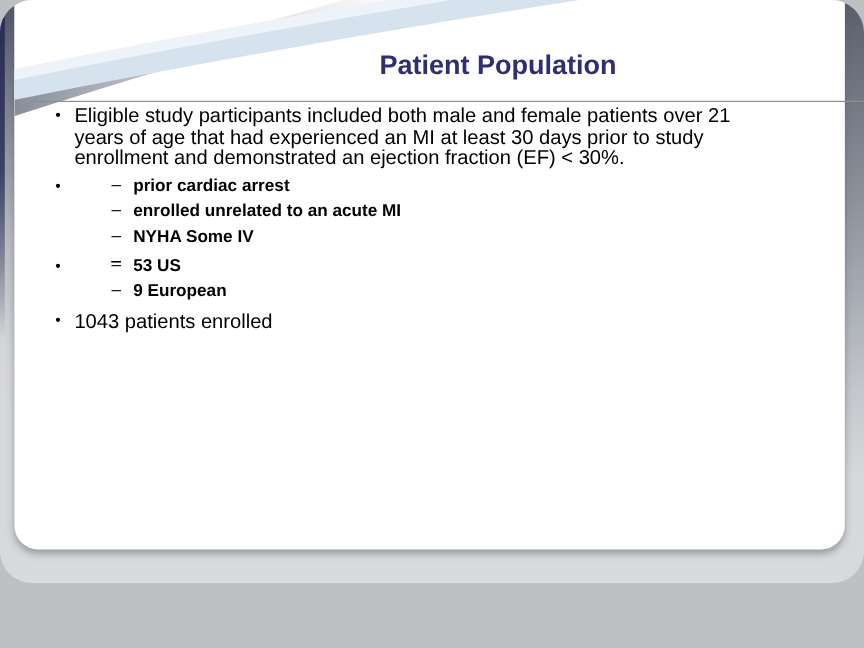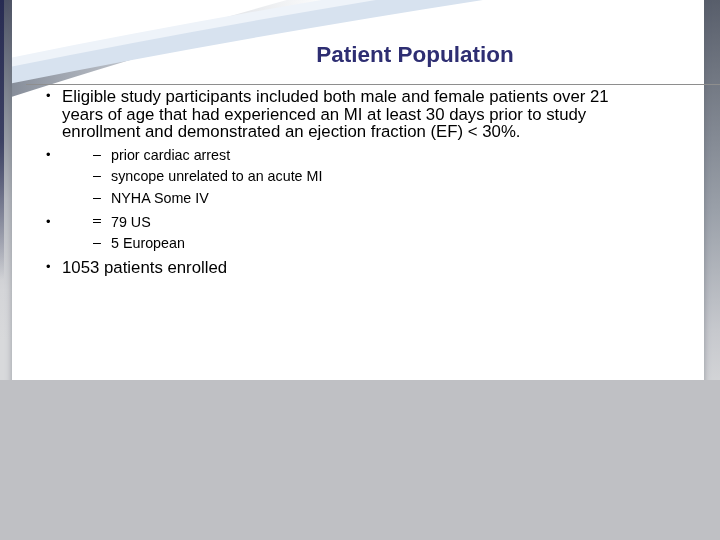--- a/index.html
+++ b/index.html
@@ -6,22 +6,23 @@
     --title:#2e2e72;
     --accent-line:#3a3a7c;
     --rule:#8e8e8e;
     --background:#d9dadc;
     --swoosh-blue:#d7e2ef;
     --swoosh-silver:#99a0ab;
   }
   html,body{margin:0;padding:0;}
   body{font-family:"Liberation Sans","DejaVu Sans",sans-serif;background:#bfc0c4;}
   .canvas{
-    position:relative;width:720px;height:380px;overflow:hidden;
+    position:relative;width:720px;height:486px;overflow:hidden;
     background:var(--background);
+    border-radius:27px;
   }
   
   .bg-strip-left{
     position:absolute;left:0;top:0;width:12px;height:100%;
     background:linear-gradient(180deg,#4d5265 0px,#7e848f 90px,#b9bcc2 200px,#d4d5d8 290px,#d8d9db 340px,#d8d9db 100%);
   }
   .accent-navy{
     position:absolute;left:0;top:0;width:4px;height:300px;
     background:linear-gradient(180deg,#272b52 0px,#3c4163 140px,rgba(60,65,99,0) 280px);
   }
@@ -49,21 +50,21 @@
     position:relative;padding-left:17px;margin:0 0 6px 0;
     font-size:16.8px;line-height:17.5px;
   }
   ul.lvl1>li>.txt{display:block;max-width:592px;}
   .mark1{position:absolute;left:1px;top:-1px;font-size:13px;}
   ul.lvl2{list-style:none;margin:4px 0 7px 31px;padding:0;}
   ul.lvl2>li{
     position:relative;padding-left:18px;margin:0 0 4.5px 0;
     font-size:14.3px;line-height:17px;
   }
-  ul.lvl2>li>.txt{display:block;max-width:528px;}
+  ul.lvl2>li>.txt{display:block;max-width:528px;font-weight:bold;}
   .mark2{position:absolute;left:0;top:-1px;}
   .bottom-line{
     position:absolute;top:515px;left:0;right:0;height:2px;
     background:var(--accent-line);
   }
 </style>
 </head>
 <body>
 
 <div class="canvas">
@@ -99,21 +100,21 @@
 
       <li>
         <span class="mark1">•</span>
         <ul class="lvl2">
           <li>
             <span class="mark2">–</span>
             <span class="txt">prior cardiac arrest</span>
           </li>
           <li>
             <span class="mark2">–</span>
-            <span class="txt">syncope unrelated to an acute MI</span>
+            <span class="txt">enrolled unrelated to an acute MI</span>
           </li>
           <li>
             <span class="mark2">–</span>
             <span class="txt">NYHA Some IV</span>
           </li>
           <li>
             <span class="mark2">–</span>
           </li>
           <li>
             <span class="mark2">–</span>
@@ -122,31 +123,31 @@
             <span class="mark2">–</span>
           </li>
         </ul>
       </li>
 
       <li>
         <span class="mark1">•</span>
         <ul class="lvl2">
           <li>
             <span class="mark2">–</span>
-            <span class="txt">79 US</span>
+            <span class="txt">53 US</span>
           </li>
           <li>
             <span class="mark2">–</span>
-            <span class="txt">5 European</span>
+            <span class="txt">9 European</span>
           </li>
         </ul>
       </li>
 
       <li>
         <span class="mark1">•</span>
-        <span class="txt">1053 patients enrolled</span>
+        <span class="txt">1043 patients enrolled</span>
       </li>
 
     </ul>
   </div>
 
   <div class="bottom-line"></div>
 </div>
 
 </body></html>

